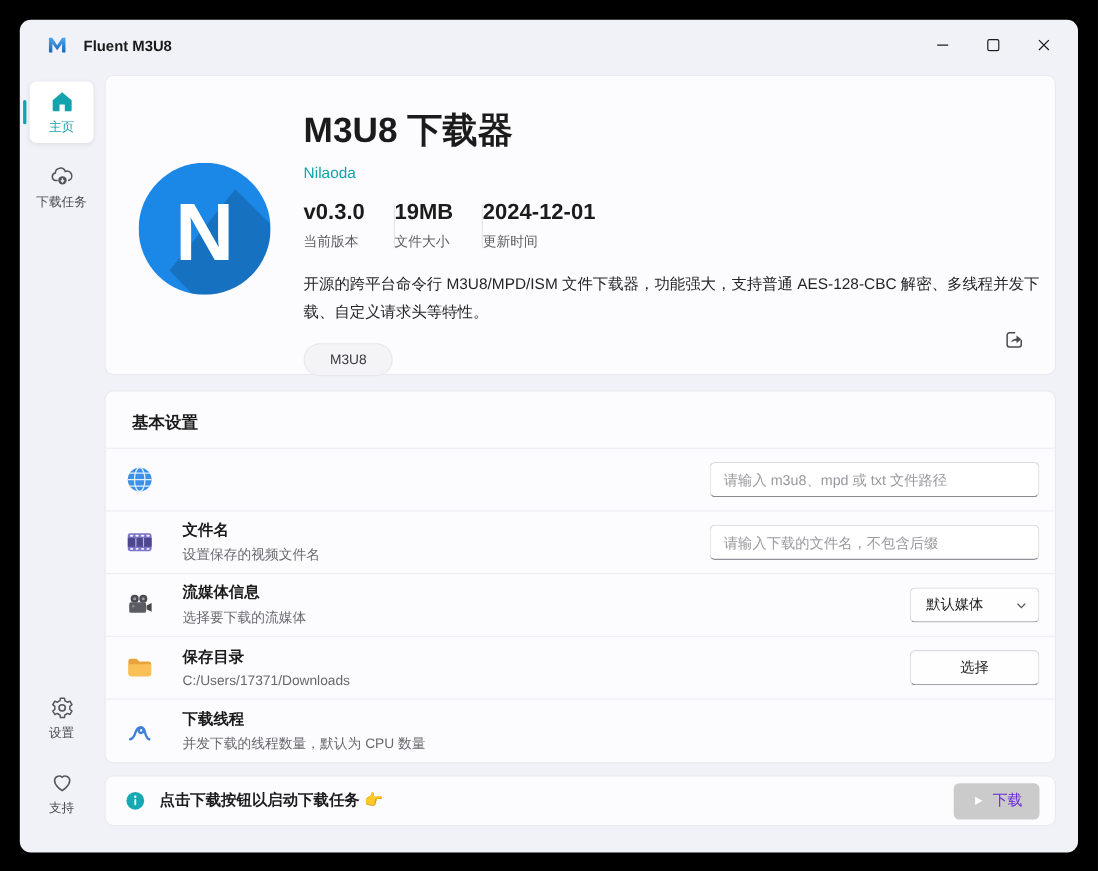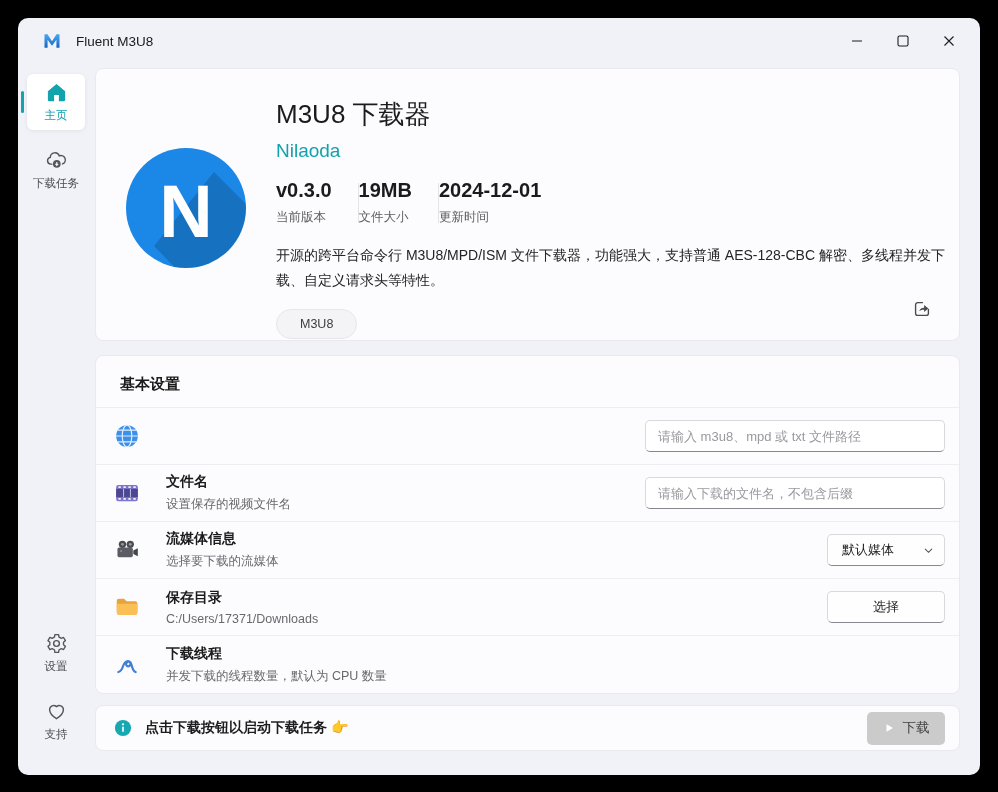--- a/index.html
+++ b/index.html
@@ -4,21 +4,21 @@
 <style>
   * { margin:0; padding:0; box-sizing:border-box; }
   html,body { width:998px; height:792px; background:#000; overflow:hidden;
     font-family:"Liberation Sans","DejaVu Sans",sans-serif; }
   .window { position:absolute; left:18px; top:18px; width:962px; height:757px;
     background:#f1f2f7; border-radius:10px; overflow:hidden; box-shadow:0 8px 30px rgba(0,0,0,.6); }
 
   
   .titlebar { position:relative; height:46px; display:flex; align-items:center; padding-left:24px; }
   .m-logo { width:20px; height:20px; margin-right:14px; }
-  .titlebar-title { font-size:13.5px; color:#1a1a1a; }
+  .titlebar-title { font-size:13.5px; color:#1a1a1a;font-weight:bold; }
   .win-controls { position:absolute; right:8px; top:0; height:46px; display:flex; align-items:center; }
   .win-btn { width:46px; height:34px; display:flex; align-items:center; justify-content:center; cursor:default; }
 
   
   .sidebar { position:absolute; left:0; top:46px; bottom:0; width:76px;
     display:flex; flex-direction:column; align-items:center; padding:10px 0 14px 0; }
   .side-item { position:relative; width:58px; height:56px; border-radius:6px; margin-bottom:12px;
     display:flex; flex-direction:column; align-items:center; justify-content:center; gap:4px;
     color:#4c4c52; font-size:11.5px; }
   .side-item.active { background:#fff; color:#12a3ad; box-shadow:0 1px 4px rgba(0,0,0,.07); }
@@ -28,22 +28,22 @@
   .side-icon { width:23px; height:23px; display:block; }
 
   
   .content { position:absolute; left:76px; top:46px; right:0; bottom:0; padding:4px 20px 0 1px; }
   .card { background:#fcfcfe; border:1px solid #e9e9ee; border-radius:8px; }
 
   
   .card-app { position:relative; height:273px; margin-bottom:14px; }
   .logo-wrap { position:absolute; left:30px; top:79px; width:120px; height:120px; }
   .app-main { margin-left:180px; padding-top:28px; }
-  .app-title { font-size:26px; font-weight:normal; color:#1b1b1b; }
-  .app-author { margin-top:8px; font-size:19px; color:#11a3ad; cursor:pointer; }
+  .app-title { font-size:32px; font-weight:bold; color:#1b1b1b; }
+  .app-author { margin-top:8px; font-size:14px; color:#11a3ad; cursor:pointer; }
   .stats { display:flex; align-items:center; margin-top:17px; }
   .stat { padding-right:26px; }
   .stat-value { font-size:20px; font-weight:bold; color:#1b1b1b;text-align:center; }
   .stat-label { margin-top:7px; font-size:12.5px; color:#5d5d63; }
   .stat-divider { width:1px; height:40px; background:#e3e3e8; }
   .app-desc { margin-top:17px; font-size:14px; line-height:25px; color:#252528; max-width:672px; }
   .tag-pill { display:inline-block; margin-top:16px; padding:7px 23px; background:#f4f4f6;
     border:1px solid #e7e7eb; border-radius:16px; font-size:12.5px; color:#3c3c40; }
   .update-btn { position:absolute; right:14px; top:27px; width:157px; height:31px;
     background:#11a3ad; border:none; border-radius:5px; color:#fff; font-size:13.5px; cursor:pointer;
@@ -77,21 +77,21 @@
     padding:0 9px 0 2px; }
   .num-input { flex:1; min-width:0; border:none; outline:none; font-size:13px; color:#222;
     padding:0 0 0 12px; font-family:inherit; background:transparent; }
   .spinner { display:flex; flex-direction:column; gap:1px; }
 
   
   .card-footer { height:46px; display:flex; align-items:center; padding:0 14px 0 18px; }
   .info-icon { width:18px; height:18px; margin-right:13px; flex:none; }
   .footer-msg { font-size:14px; font-weight:600; color:#1c1c1e; }
   .btn-download { margin-left:auto; width:78px; height:33px; background:#cbcbcb; border:none;
-    border-radius:5px; color:#404040; font-size:13.5px; display:flex; align-items:center;
+    border-radius:5px; color:#6d28d9; font-size:13.5px; display:flex; align-items:center;
     justify-content:center; gap:8px; cursor:default; font-family:inherit; }
 </style>
 </head>
 <body>
 
 <div class="window">
 
   <div class="titlebar">
     <svg class="m-logo" viewBox="0 0 24 24">
       <defs>

